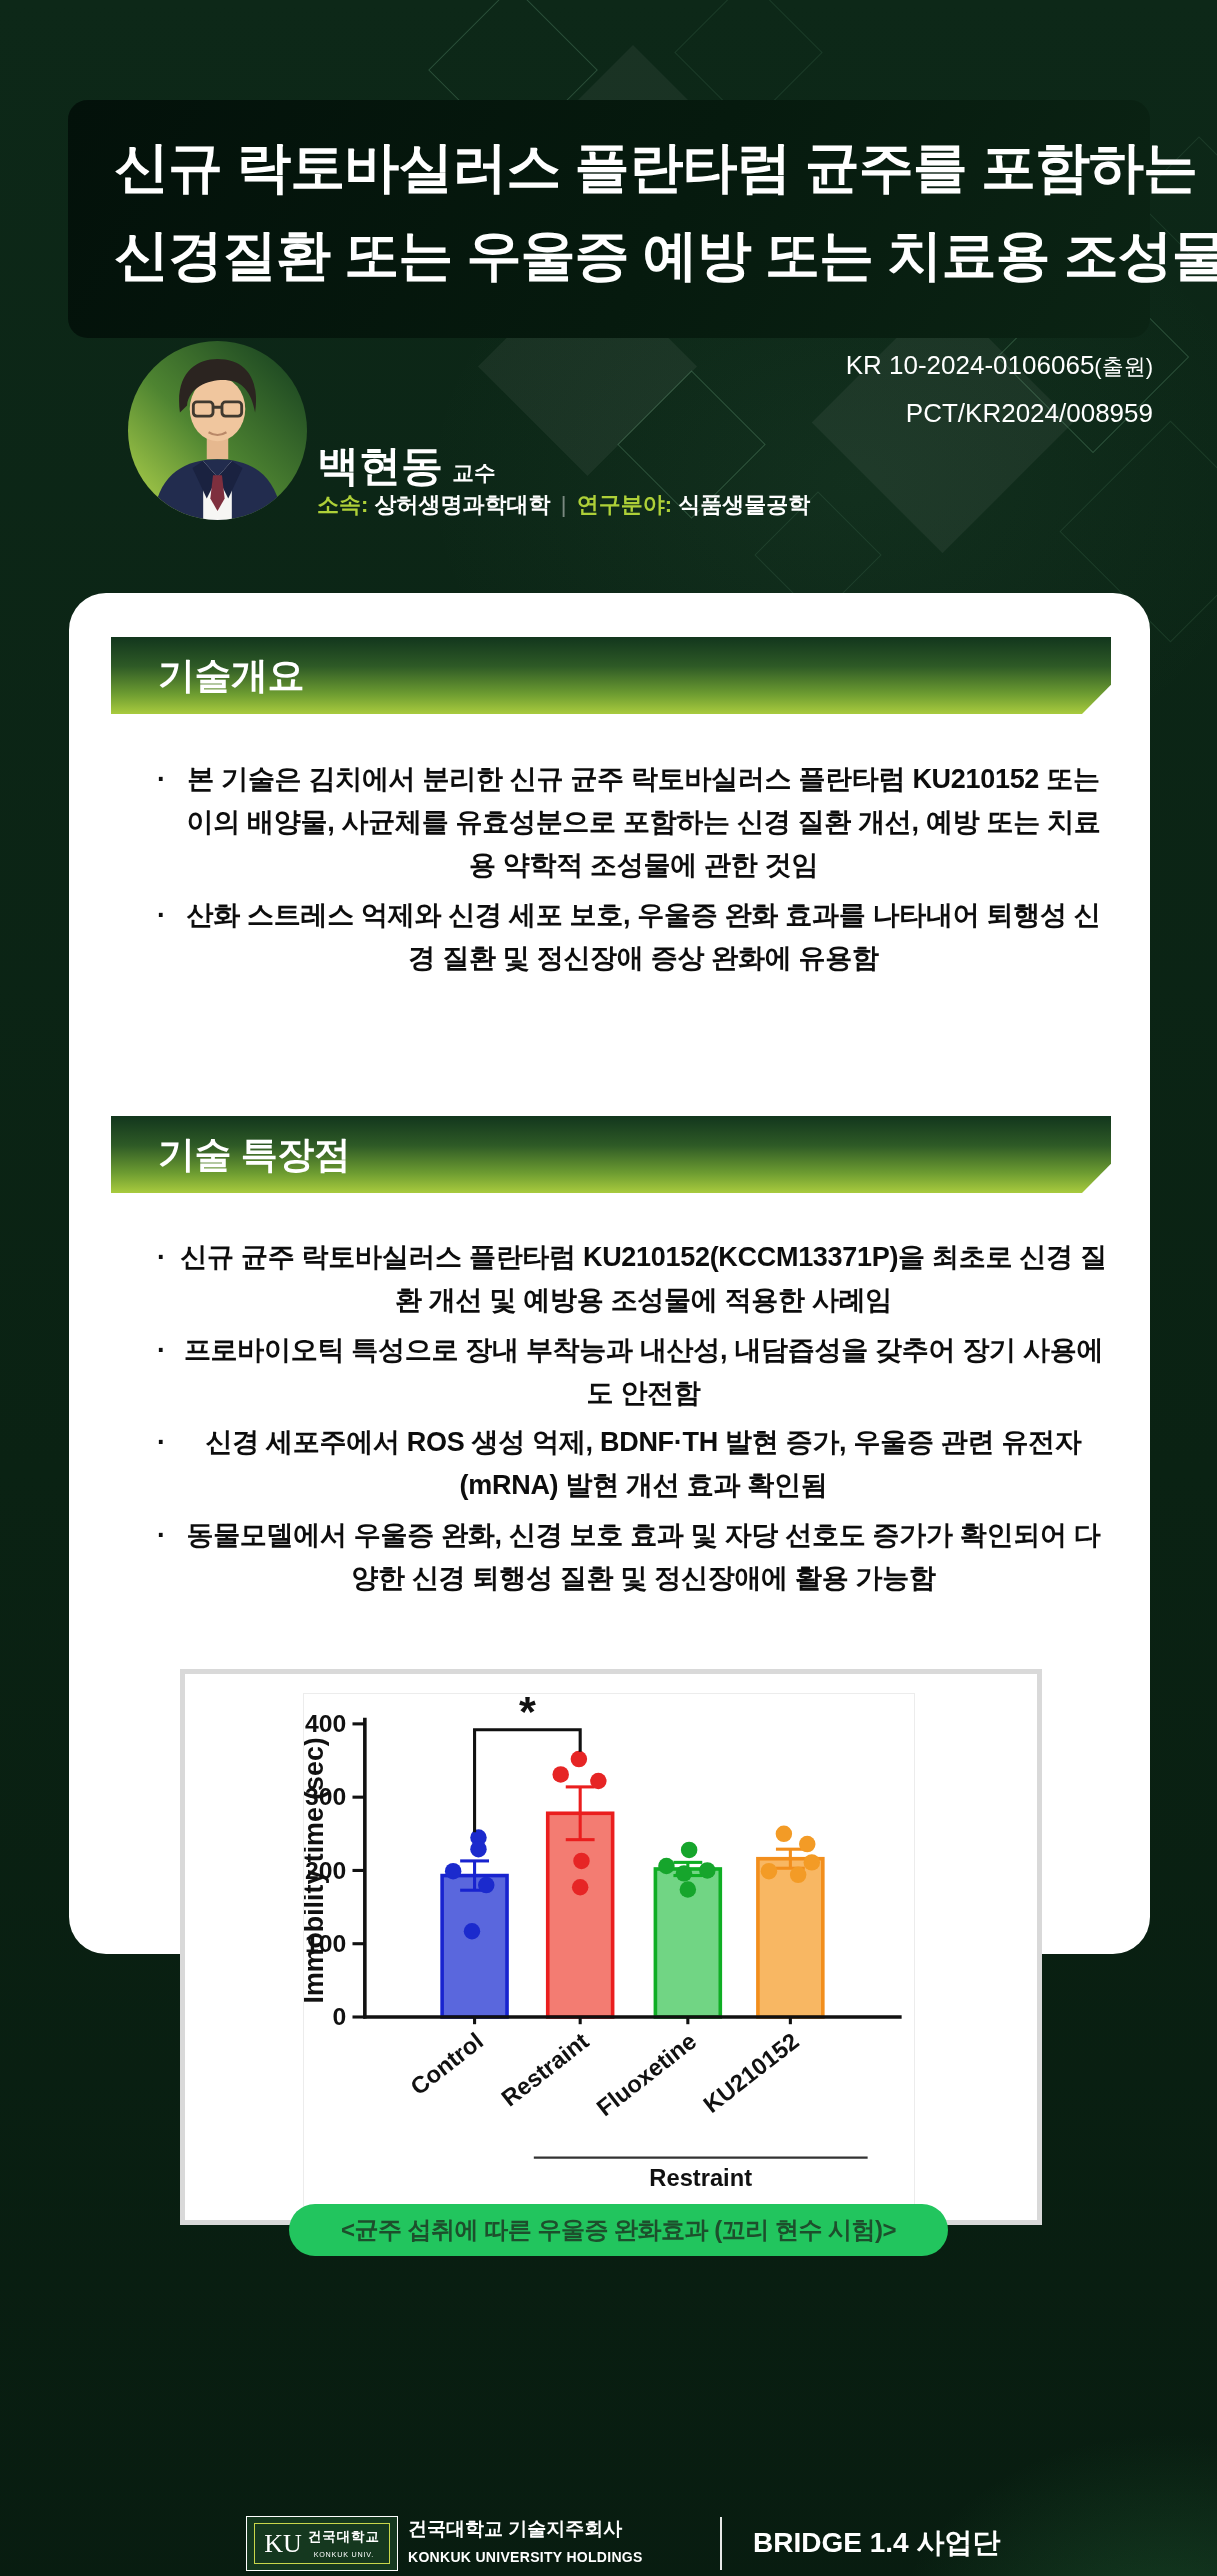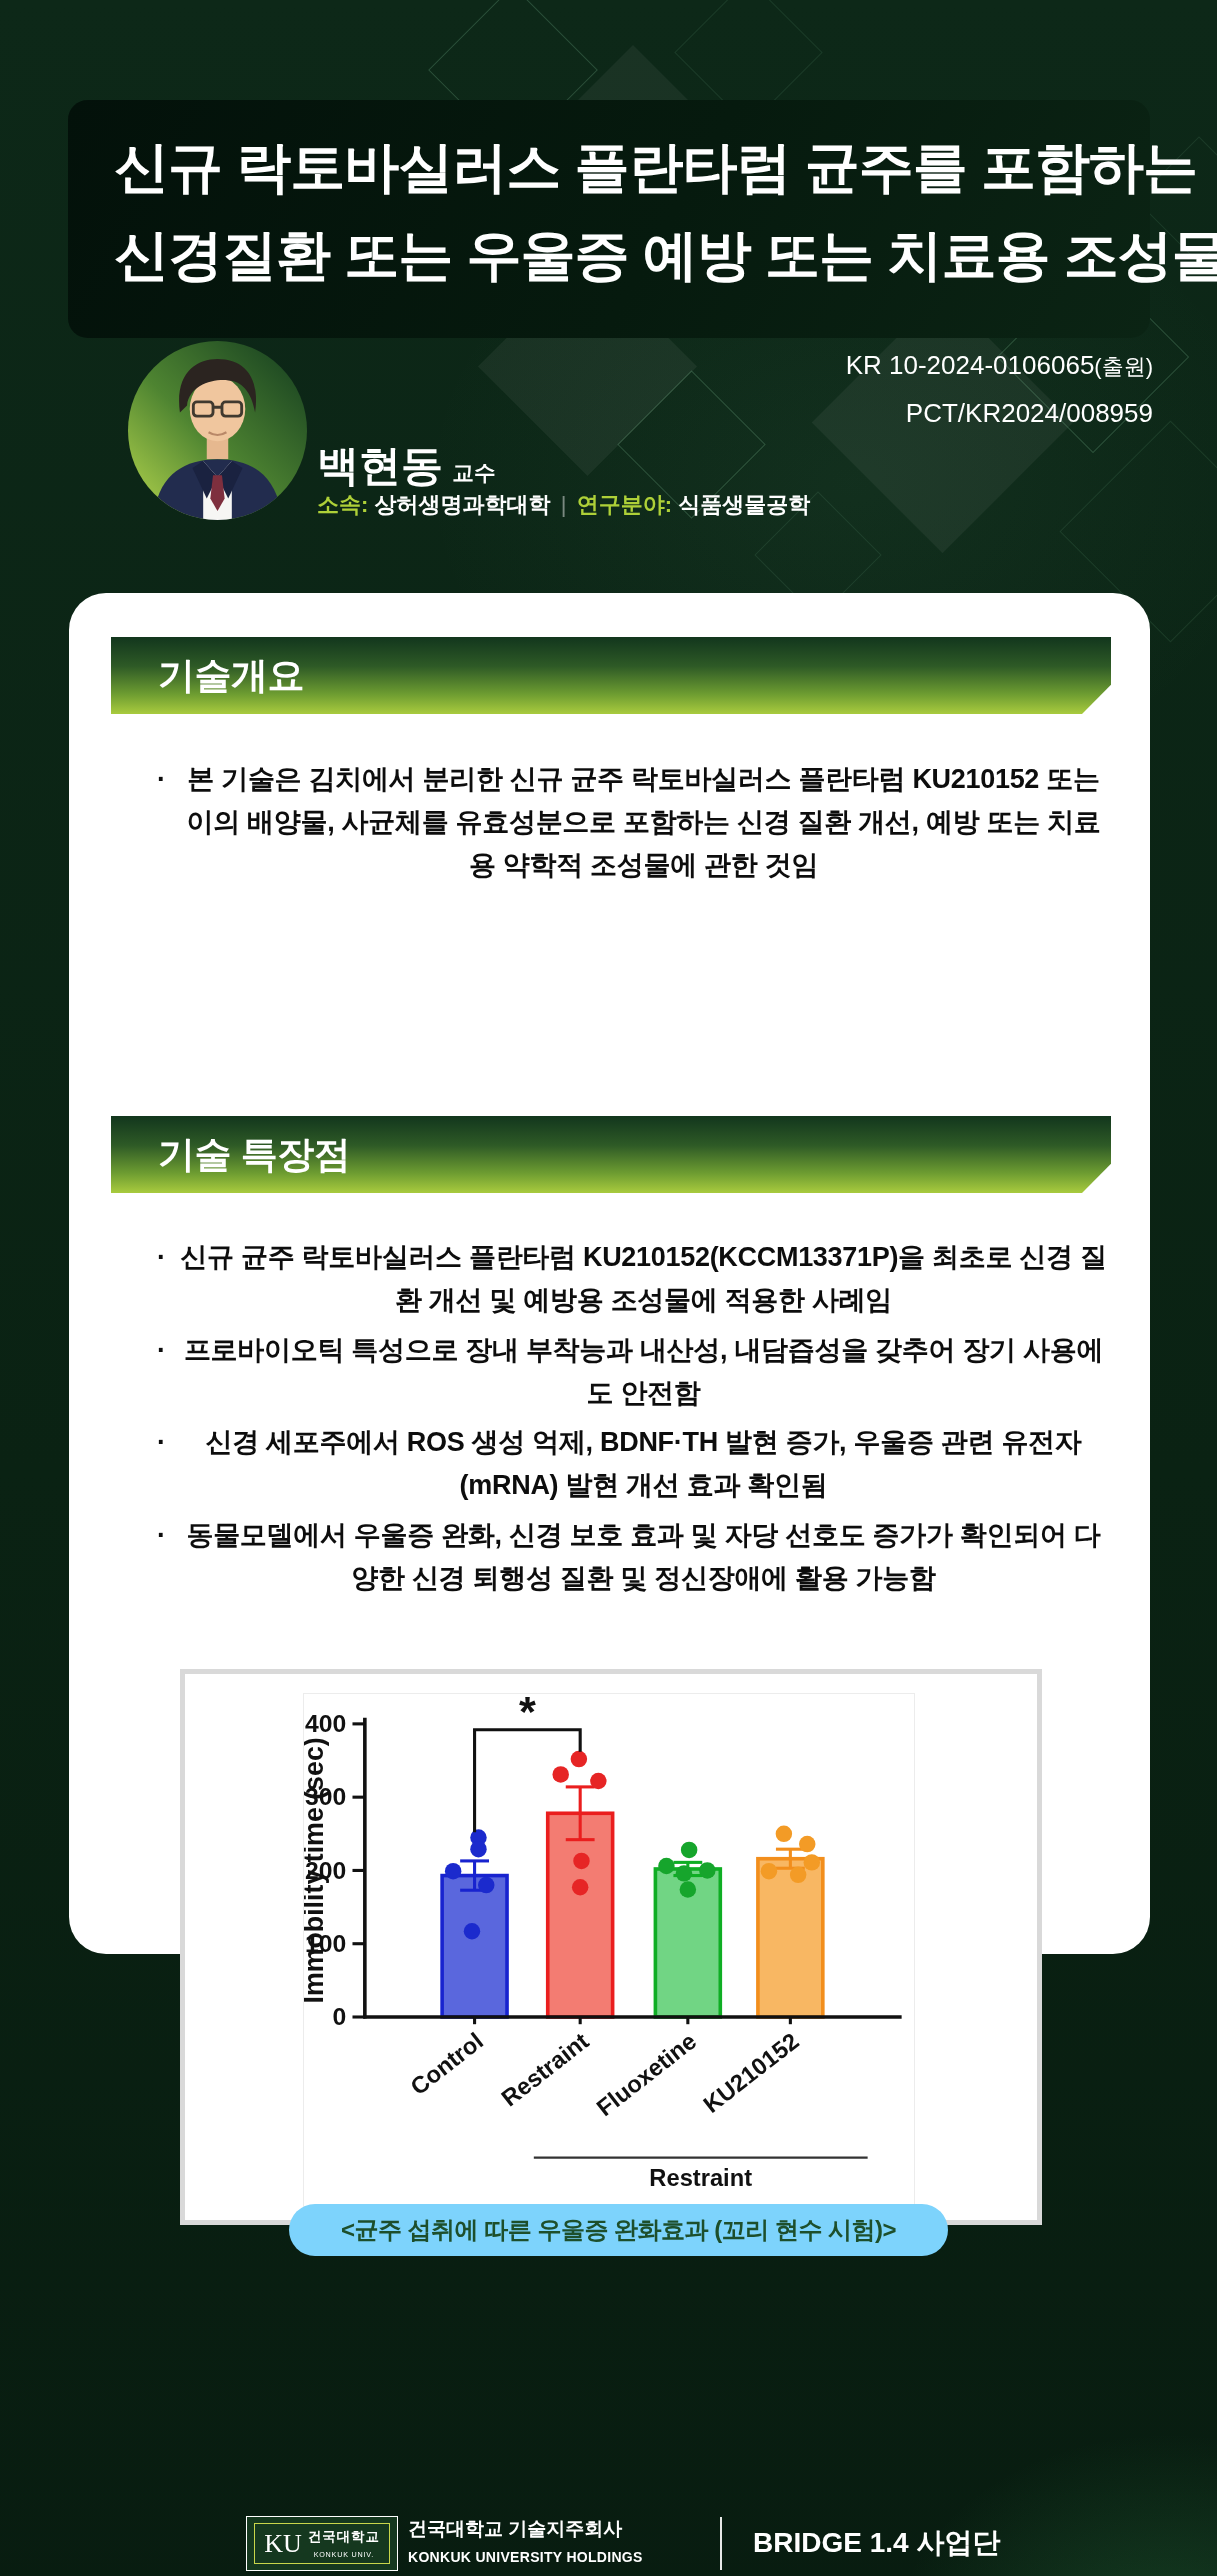--- a/index.html
+++ b/index.html
@@ -50,21 +50,21 @@
   ul.bullets.s2{top:635px;}
   ul.bullets li{position:relative;padding-left:26px;margin-bottom:6.2px;font-size:27px;
     line-height:1.60;font-weight:700;color:#0d0d0d;letter-spacing:-0.3px;}
   ul.bullets li::before{content:"·";position:absolute;left:3.1px;top:0;font-weight:900;}
   
   .chart-box{position:absolute;left:111px;top:1076px;width:862px;height:556px;
     border:5.2px solid #d9d9d9;box-sizing:border-box;background:#fff;}
   .plot{position:absolute;left:118px;top:18.5px;width:610px;height:512px;border:1px solid #ececec;}
   .plot svg{display:block;width:608px;height:510px;}
   .pill{position:absolute;left:220px;top:1611px;width:659px;height:52px;border-radius:26px;
-    background:#7dd3fc;display:flex;align-items:center;justify-content:center;z-index:3;}
+    background:#22c55e;display:flex;align-items:center;justify-content:center;z-index:3;}
   .pill span{color:#1d4f2c;font-size:24px;font-weight:800;letter-spacing:-0.5px;}
   
   .ku-logo{position:absolute;left:246px;top:2516px;width:152px;height:55px;background:#15381f;
     border:1.5px solid #ffffff;box-sizing:border-box;display:flex;align-items:center;
     justify-content:center;z-index:2;}
   .ku-inner{width:calc(100% - 13.4px);height:calc(100% - 12.4px);border:1px solid #c9d64a;
     display:flex;align-items:center;justify-content:center;gap:6.2px;box-sizing:border-box;}
   .ku-mark{font-family:"Liberation Serif","DejaVu Serif",serif;font-size:26px;color:#fff;}
   .ku-col{display:flex;flex-direction:column;align-items:center;color:#fff;}
   .ku-kr{font-size:13.4px;font-weight:600;letter-spacing:1px;}
@@ -140,20 +140,21 @@
     <span>상허생명과학대학</span><span class="sep">|</span><span class="lbl">연구분야:</span>
     <span>식품생물공학</span>
   </div>
 
   <main class="card">
     <div class="banner b1">
       <span>기술개요</span>
     </div>
     <ul class="bullets s1" id="overview-list">
         <li>본 기술은 김치에서 분리한 신규 균주 락토바실러스 플란타럼 KU210152 또는 이의 배양물, 사균체를 유효성분으로 포함하는 신경 질환 개선, 예방 또는 치료용 약학적 조성물에 관한 것임</li>
+        <li>산화 스트레스 억제와 신경 세포 보호, 우울증 완화 효과를 나타내어 퇴행성 신경 질환 및 정신장애 증상 완화에 유용함</li>
       </ul>
 
     <div class="banner b2">
       <span>기술 특장점</span>
     </div>
     <ul class="bullets s2" id="features-list">
         <li>신규 균주 락토바실러스 플란타럼 KU210152(KCCM13371P)을 최초로 신경 질환 개선 및 예방용 조성물에 적용한 사례임</li>
         <li>프로바이오틱 특성으로 장내 부착능과 내산성, 내담즙성을 갖추어 장기 사용에도 안전함</li>
         <li>신경 세포주에서 ROS 생성 억제, BDNF·TH 발현 증가, 우울증 관련 유전자(mRNA) 발현 개선 효과 확인됨</li>
         <li>동물모델에서 우울증 완화, 신경 보호 효과 및 자당 선호도 증가가 확인되어 다양한 신경 퇴행성 질환 및 정신장애에 활용 가능함</li>

